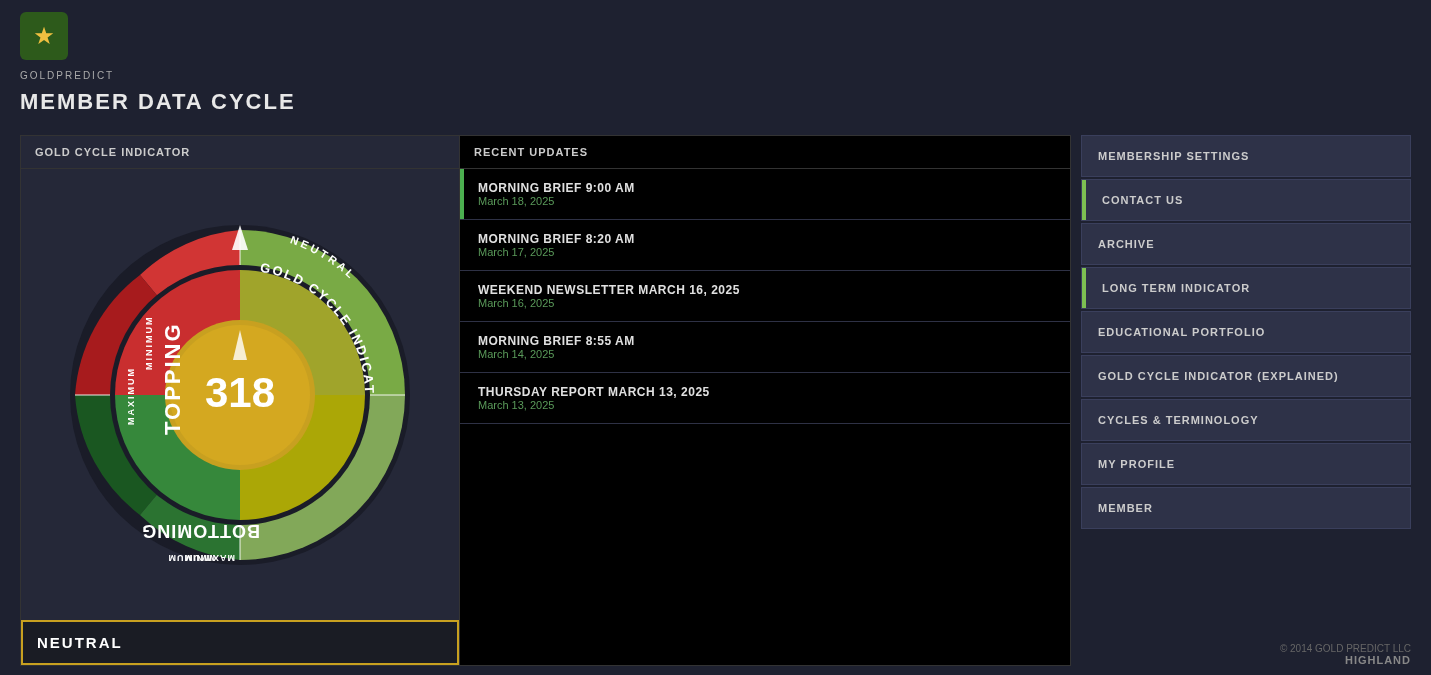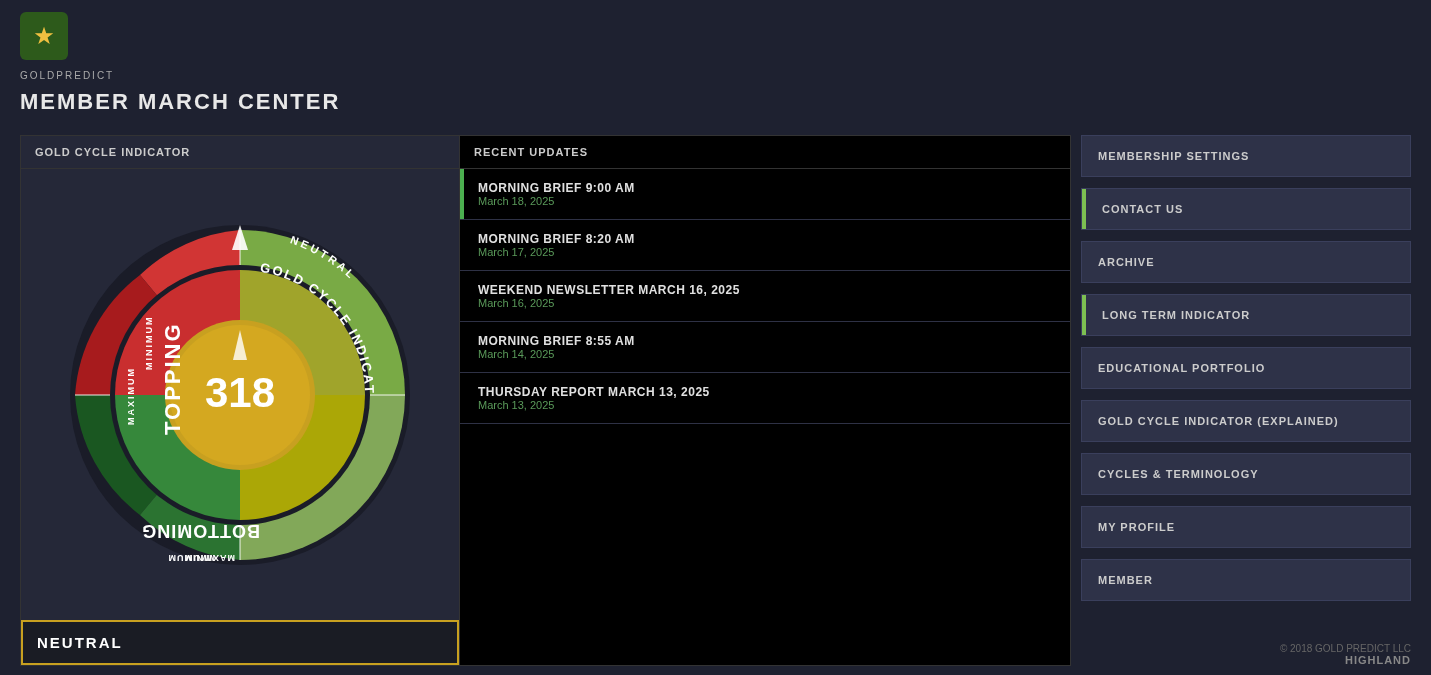--- a/index.html
+++ b/index.html
@@ -142,21 +142,21 @@
       display: flex;
       flex-direction: column;
       gap: 0;
       padding-left: 10px;
     }
     .nav-button {
       background: #2e3248;
       border: 1px solid #3a3f5c;
       color: #ccc;
       padding: 14px 16px;
-      margin-bottom: 11px;
+      margin-bottom: 2px;
       cursor: pointer;
       font-size: 11px;
       font-weight: bold;
       letter-spacing: 1px;
       text-align: left;
       display: flex;
       align-items: center;
       position: relative;
     }
     .nav-button.active-nav::before {
@@ -196,21 +196,21 @@
 </head>
 <body>
 
 <div class="header">
   <div class="logo-area">
     <div class="logo-icon">
       <span class="logo-star">★</span>
     </div>
     <span class="logo-text">GOLDPREDICT</span>
   </div>
-  <h1 class="page-title">MEMBER MARCH CENTER</h1>
+  <h1 class="page-title">MEMBER DATA CYCLE</h1>
 </div>
 
 <div class="main-layout">
 
   <div class="left-panel">
     <div class="panel-header">GOLD CYCLE INDICATOR</div>
     <div class="gauge-container">
       <svg class="gauge-svg" viewBox="0 0 360 360">
 
         <circle cx="180" cy="180" r="170" fill="#1a1c28"></circle>
@@ -309,18 +309,18 @@
     <button class="nav-button">MEMBERSHIP SETTINGS</button>
       <button class="nav-button active-nav">CONTACT US</button>
       <button class="nav-button">ARCHIVE</button>
       <button class="nav-button active-nav">LONG TERM INDICATOR</button>
       <button class="nav-button">EDUCATIONAL PORTFOLIO</button>
       <button class="nav-button">GOLD CYCLE INDICATOR (EXPLAINED)</button>
       <button class="nav-button">CYCLES &amp; TERMINOLOGY</button>
       <button class="nav-button">MY PROFILE</button>
       <button class="nav-button">MEMBER</button>
       <div class="footer-right">
-      <div class="footer-copyright">© 2018 GOLD PREDICT LLC</div>
+      <div class="footer-copyright">© 2014 GOLD PREDICT LLC</div>
       <div class="footer-name">HIGHLAND</div>
     </div>
   </div>
 
 </div>
 
 </body></html>

